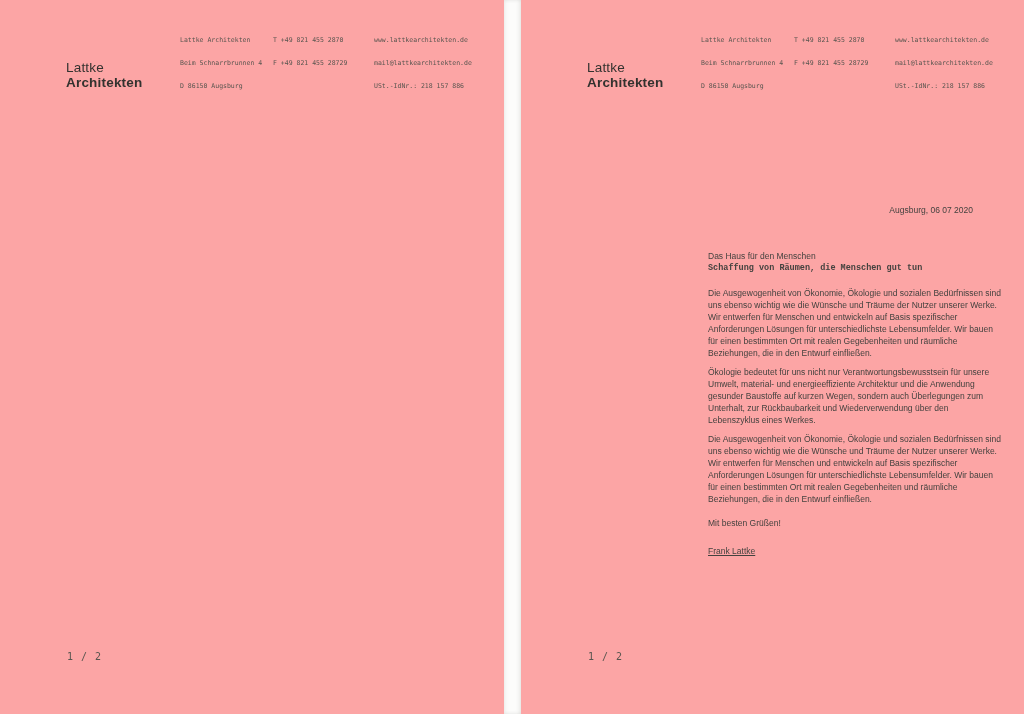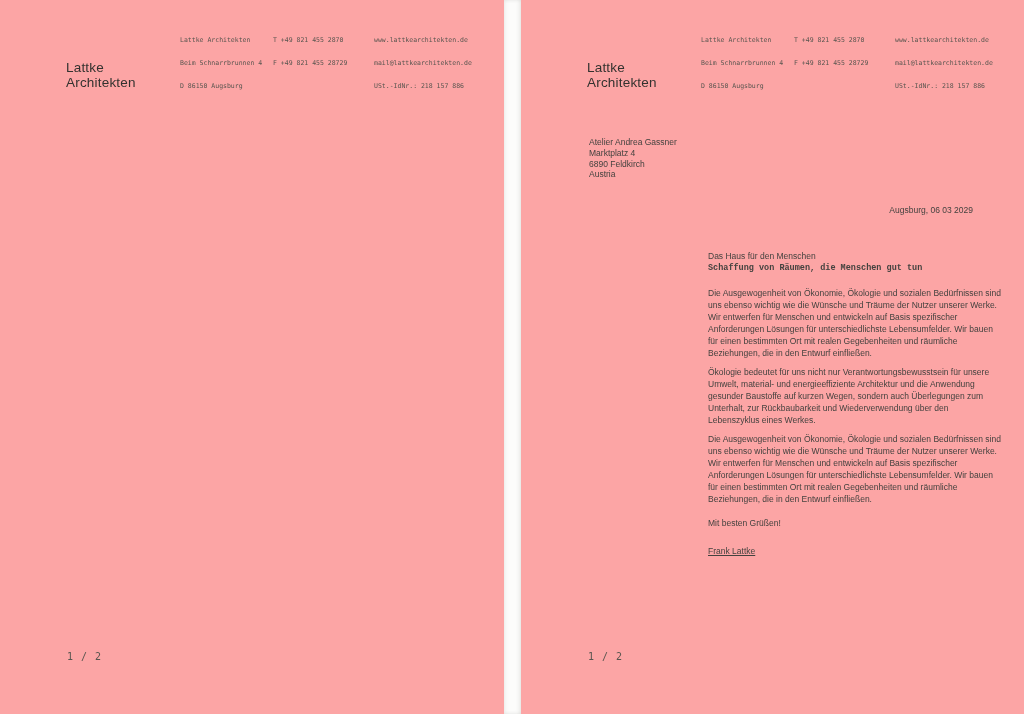--- a/index.html
+++ b/index.html
@@ -30,21 +30,21 @@
              font-family: "DejaVu Sans Mono", monospace; font-size: 6.5px;
              line-height: 7.6px; color: #58554f; letter-spacing: 0; }
   .contact .col { position: absolute; top: 0; white-space: pre; }
   .contact .c1 { left: 180px; }
   .contact .c2 { left: 273px; }
   .contact .c3 { left: 374px; }
 
   
   .logo { position: absolute; left: 66px; top: 60px; font-size: 13.5px;
           line-height: 15px; color: #33322f; letter-spacing: 0.2px; }
-  .logo .l2 { font-weight: 400; }
+  .logo .l2 { font-weight: 700; }
 
   
   .pagenum { position: absolute; left: 67px; top: 651px;
              font-family: "DejaVu Sans Mono", monospace; font-size: 10px;
              color: #58554f; letter-spacing: 1px; }
 
   
   .recipient { position: absolute; left: 68px; top: 137px;
                font-size: 8.5px; line-height: 10.8px; color: #44423f; }
 
@@ -105,28 +105,22 @@
         <div>www.lattkearchitekten.de</div>
         <div>mail@lattkearchitekten.de</div>
         <div>USt.-IdNr.: 218 157 886</div>
       </div>
     </div>
     <div class="logo">
       <div class="l1">Lattke</div>
       <div class="l2">Architekten</div>
     </div>
 
-    <div class="recipient">
-      <div>Atelier Andrea Gassner</div>
-      <div>Marktplatz 4</div>
-      <div>6890 Feldkirch</div>
-      <div>Austria</div>
-    </div>
 
-    <div class="dateline">Augsburg, 06 03 2029</div>
+    <div class="dateline">Augsburg, 06 07 2020</div>
 
     <div class="body-col">
       <div class="subject">
         <div class="s1">Das Haus für den Menschen</div>
         <div class="s2">Schaffung von Räumen, die Menschen gut tun</div>
       </div>
       <p class="para">Die Ausgewogenheit von Ökonomie, Ökologie und sozialen Bedürfnissen sind uns ebenso wichtig wie die Wünsche und Träume der Nutzer unserer Werke. Wir entwerfen für Menschen und entwickeln auf Basis spezifischer Anforderungen Lösungen für unterschiedlichste Lebensumfelder. Wir bauen für einen bestimmten Ort mit realen Gegebenheiten und räumliche Beziehungen, die in den Entwurf einfließen.</p>
       <p class="para">Ökologie bedeutet für uns nicht nur Verantwortungsbewusstsein für unsere Umwelt, material- und energieeffiziente Architektur und die Anwendung gesunder Baustoffe auf kurzen Wegen, sondern auch Überlegungen zum Unterhalt, zur Rückbaubarkeit und Wiederverwendung über den Lebenszyklus eines Werkes.</p>
       <p class="para">Die Ausgewogenheit von Ökonomie, Ökologie und sozialen Bedürfnissen sind uns ebenso wichtig wie die Wünsche und Träume der Nutzer unserer Werke. Wir entwerfen für Menschen und entwickeln auf Basis spezifischer Anforderungen Lösungen für unterschiedlichste Lebensumfelder. Wir bauen für einen bestimmten Ort mit realen Gegebenheiten und räumliche Beziehungen, die in den Entwurf einfließen.</p>
       <div class="closing">Mit besten Grüßen!</div>

